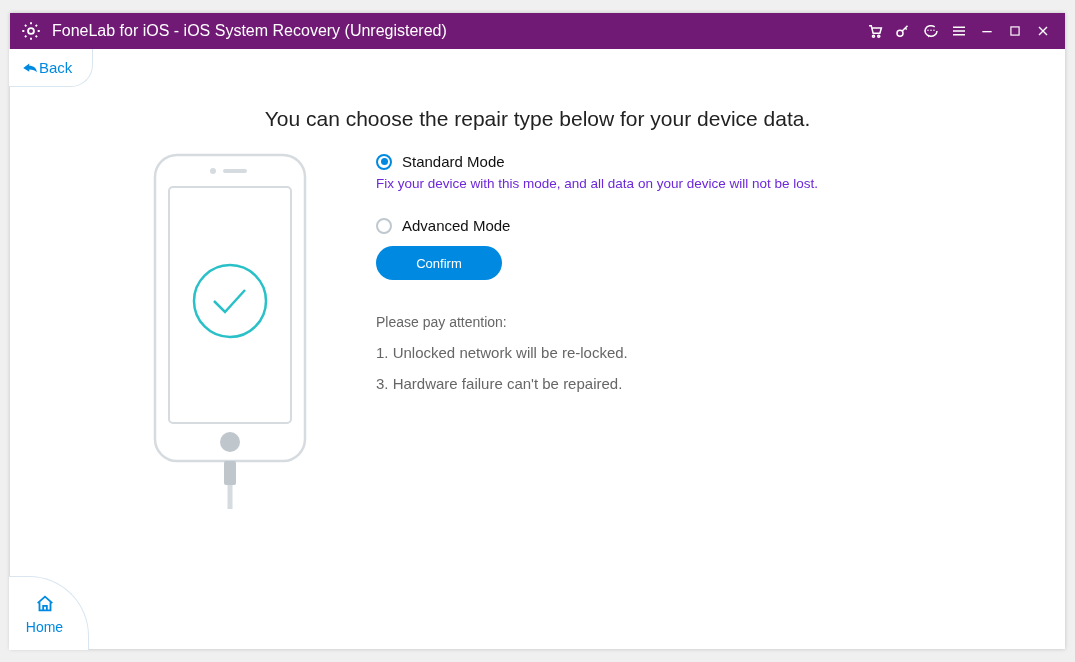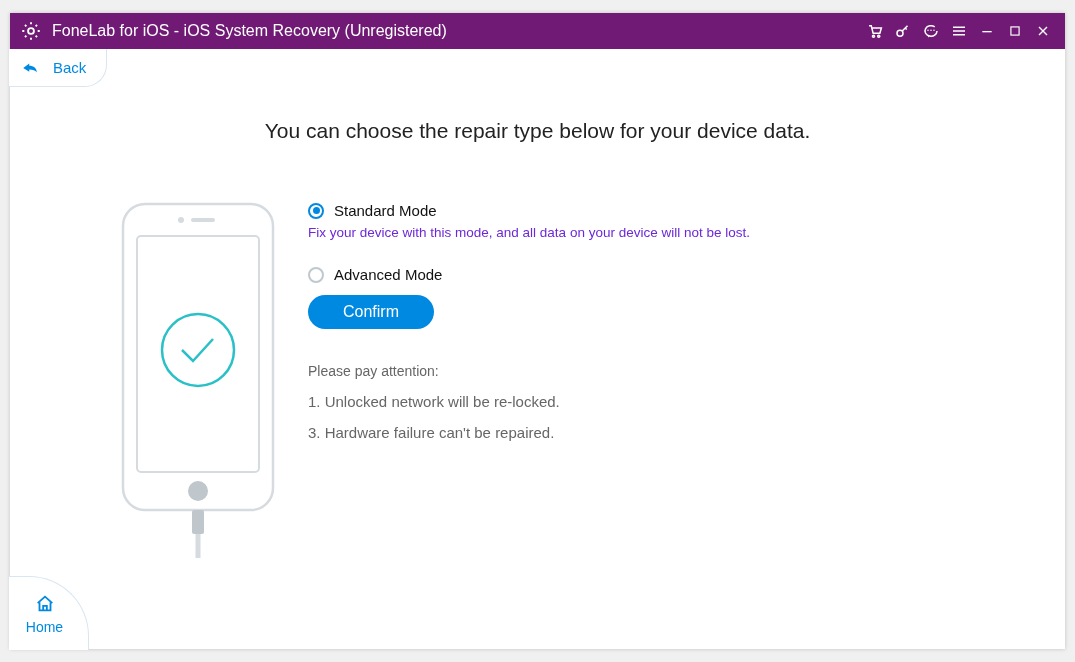--- a/index.html
+++ b/index.html
@@ -54,47 +54,47 @@
     border-bottom: 0;
   }
   .back-tab {
     position: absolute;
     left: -1px;
     top: 0;
     height: 38px;
     padding: 0 20px 0 12px;
     display: flex;
     align-items: center;
-    gap: 14px;
     border: 1px solid #d9e6f0;
     border-top: none;
     border-left: none;
     border-bottom-right-radius: 22px;
     border-top-right-radius: 0;
     background: #fff;
     color: #0089e1;
     cursor: pointer;
     font-size: 15px;
   }
   .content {
     flex: 1;
     position: relative;
     padding-top: 10px;
   }
   .headline {
     text-align: center;
     font-size: 21px;
     color: #222;
-    margin-top: 20px;
+    margin-top: 8px;
     font-weight: 400;
   }
   .main-row {
     display: flex;
-    margin-top: 59px;
-    padding-left: 88px;
+    margin-top: 22px;
+    padding-left: 120px;
+    gap: 36px;
   }
   .phone-col {
     width: 200px;
     display: flex;
     flex-direction: column;
     align-items: center;
   }
   .opts-col {
     margin-left: 10px;
     width: 560px;
@@ -135,21 +135,21 @@
   .opt-desc.warn { color: #e63434; }
   .confirm-btn {
     display: inline-flex;
     align-items: center;
     justify-content: center;
     width: 126px;
     height: 34px;
     background: #0089e1;
     color: #fff;
     border-radius: 17px;
-    font-size: 16px;
+    font-size: 13px;
     cursor: pointer;
     margin-top: 6px;
     margin-bottom: 34px;
   }
   .notice-head {
     font-size: 14px;
     color: #666;
     margin-bottom: 14px;
   }
   .notice-line {

